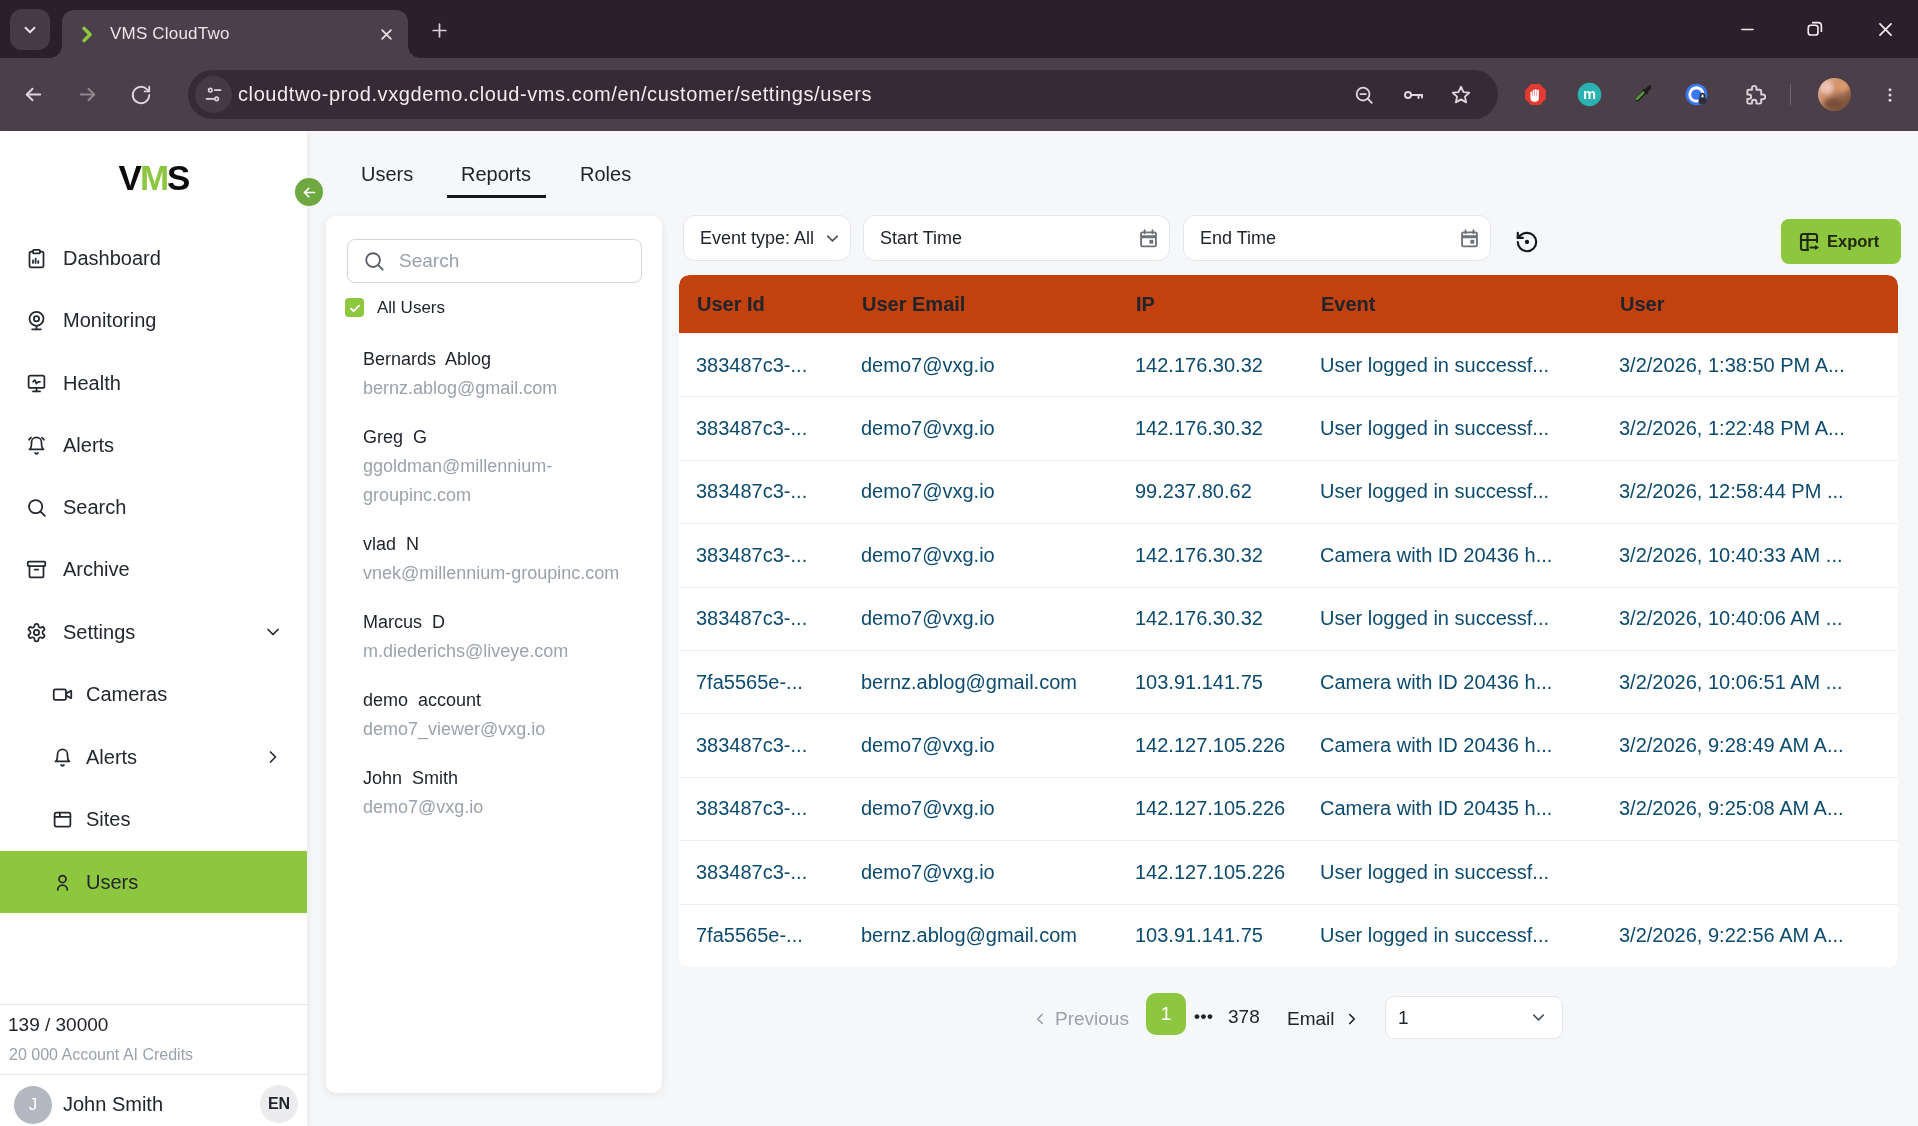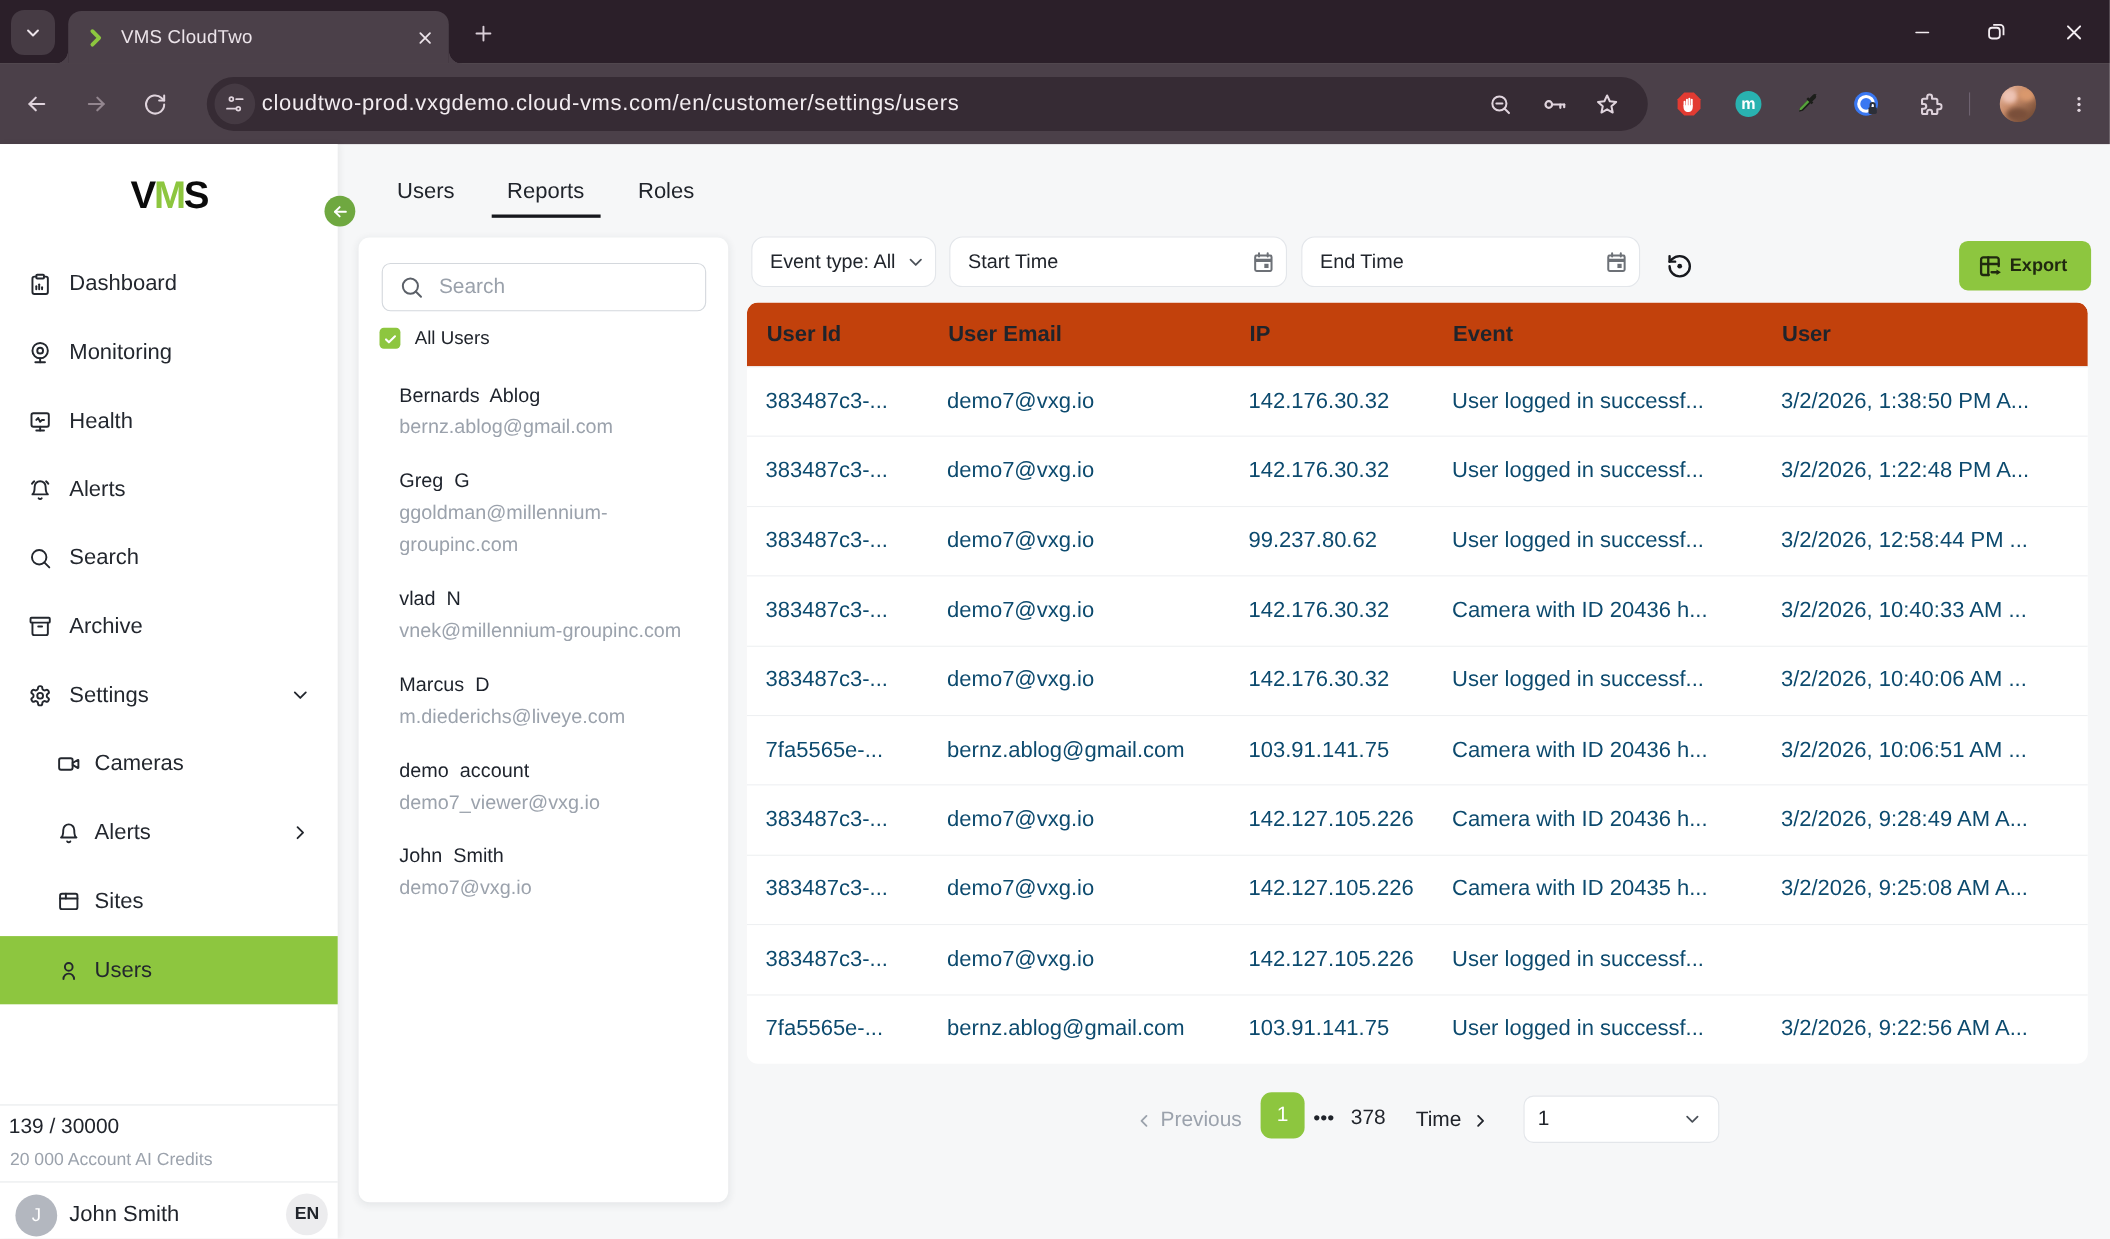--- a/index.html
+++ b/index.html
@@ -463,21 +463,21 @@
   <div style="position:absolute;left:724px;top:875px;height:26px;display:flex;align-items:center;color:#9ba2ac;font-size:19px">
     <svg width="18" height="18" viewBox="0 0 24 24" fill="none" stroke="#9ba2ac" stroke-width="2.2" stroke-linecap="round" stroke-linejoin="round">
         <path d="m15 18-6-6 6-6"></path>
       </svg>
     <span style="margin-left:6px">Previous</span>
   </div>
   <div style="position:absolute;left:839px;top:862px;width:40px;height:42px;border-radius:10px;background:#8dc63f;color:#fff;font-size:19px;display:flex;align-items:center;justify-content:center">1</div>
   <div style="position:absolute;left:887px;top:876px;color:#20242b;font-size:17px;letter-spacing:.5px;font-weight:bold">•••</div>
   <div style="position:absolute;left:921px;top:875px;color:#20242b;font-size:19px">378</div>
   <div style="position:absolute;left:980px;top:875px;height:26px;display:flex;align-items:center;color:#20242b;font-size:19px">
-    <span>Time</span>
+    <span>Email</span>
     <svg style="margin-left:8px" width="18" height="18" viewBox="0 0 24 24" fill="none" stroke="#20242b" stroke-width="2.2" stroke-linecap="round" stroke-linejoin="round">
         <path d="m9 18 6-6-6-6"></path>
       </svg>
   </div>
   <div style="position:absolute;left:1078px;top:865px;width:178px;height:43px;border:1px solid #e3e6ea;border-radius:9px;background:#fff;display:flex;align-items:center;font-size:19px;color:#20242b">
     <span style="margin-left:12px">1</span>
     <svg style="position:absolute;right:14px" width="19" height="19" viewBox="0 0 24 24" fill="none" stroke="#4b5159" stroke-width="2" stroke-linecap="round" stroke-linejoin="round">
         <path d="m6 9 6 6 6-6"></path>
       </svg>
   </div>

